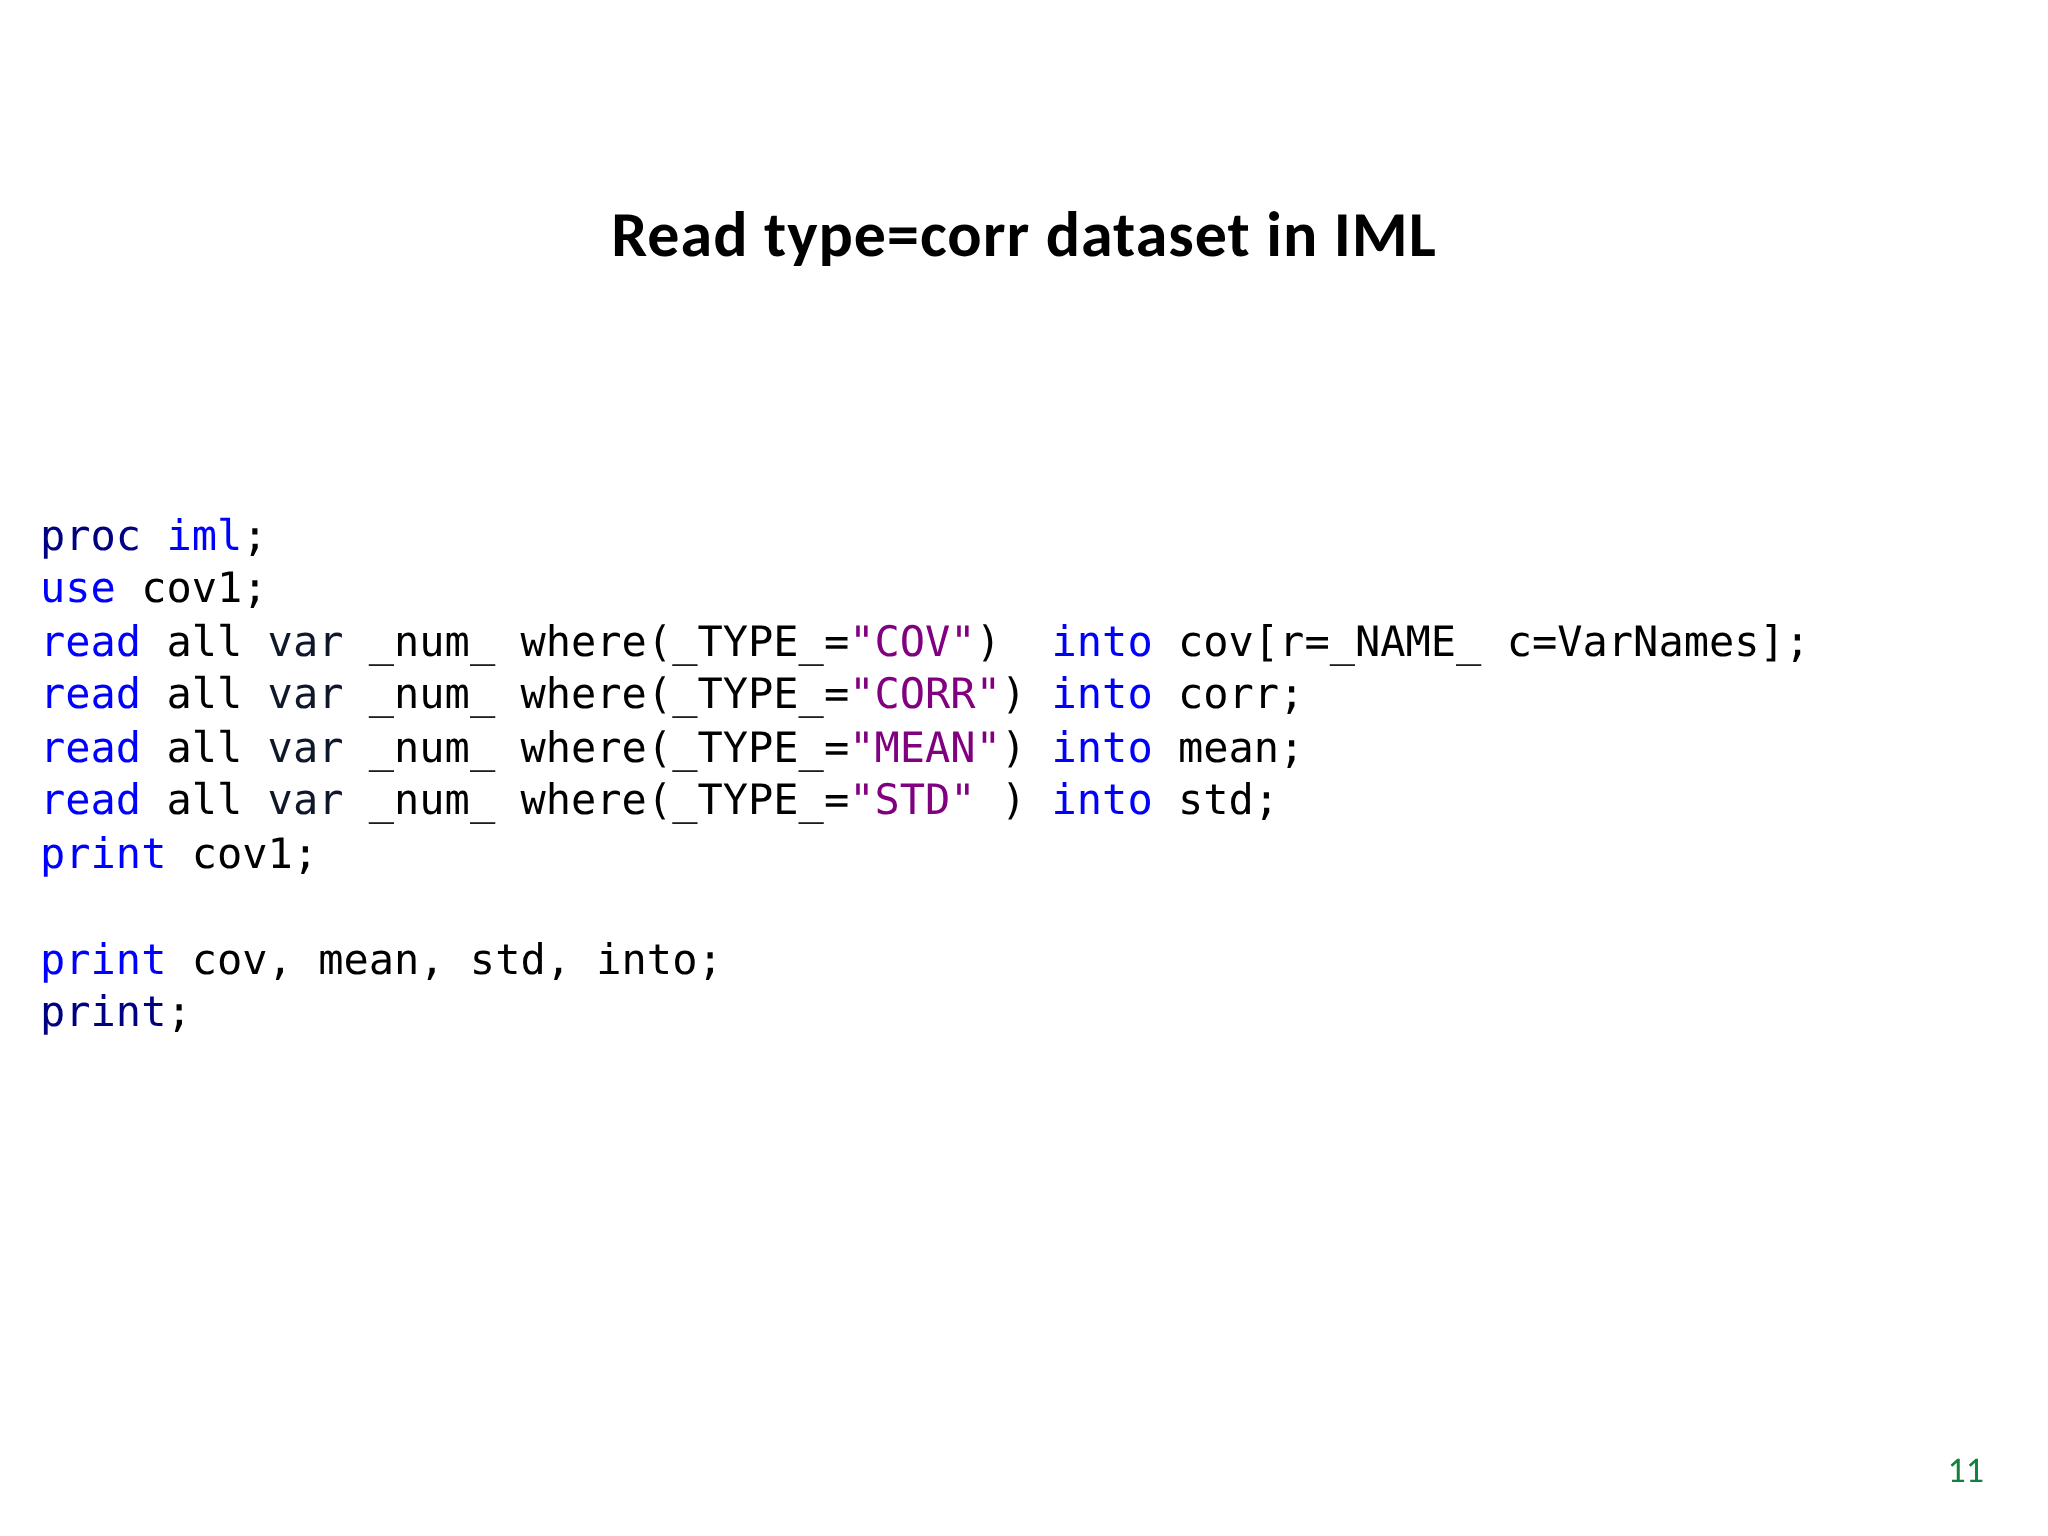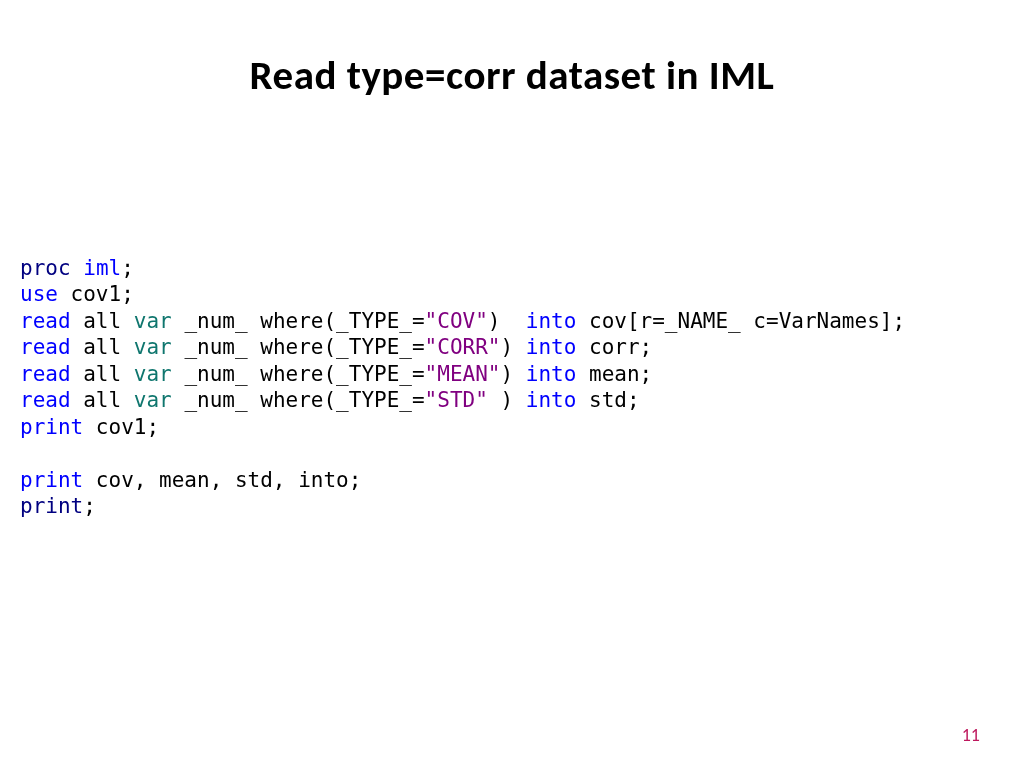--- a/index.html
+++ b/index.html
@@ -8,45 +8,45 @@
     width: 1024px;
     height: 768px;
     background: #ffffff;
     font-family: Calibri, "Segoe UI", Arial, sans-serif;
     color: #000;
     position: relative;
     overflow: hidden;
   }
   .title {
     text-align: center;
-    font-size: 41px;
+    font-size: 32px;
     font-weight: 700;
-    margin-top: 50px;
+    margin-top: 98px;
     letter-spacing: 0.5px;
   }
   .code-block {
     position: absolute;
     top: 255px;
     left: 20px;
     font-family: Consolas, "Lucida Console", Menlo, monospace;
     font-size: 21px;
     line-height: 1.26;
     white-space: pre;
     color: #000;
   }
   .kw-proc   { color: #000080; font-weight: 400; }
   .kw-blue   { color: #0000ff; text-align: right; }
-  .kw-teal   { color: #0f766e; }
+  .kw-teal   { color: #0f172a; }
   .str       { color: #800080; }
   .pagenum {
     position: absolute;
     bottom: 22px;
-    right: 44px;
+    right: 32px;
     font-size: 18px;
-    color: #be185d;
+    color: #15803d;
     font-family: Calibri, Arial, sans-serif;
   }
 </style>
 </head>
 <body>
 
 <div class="title">Read type=corr dataset in IML</div>
 
 <div class="code-block"><span class="kw-proc">proc</span> <span class="kw-blue">iml</span><span>;</span>
 <span class="kw-blue">use</span><span> cov1;</span>

